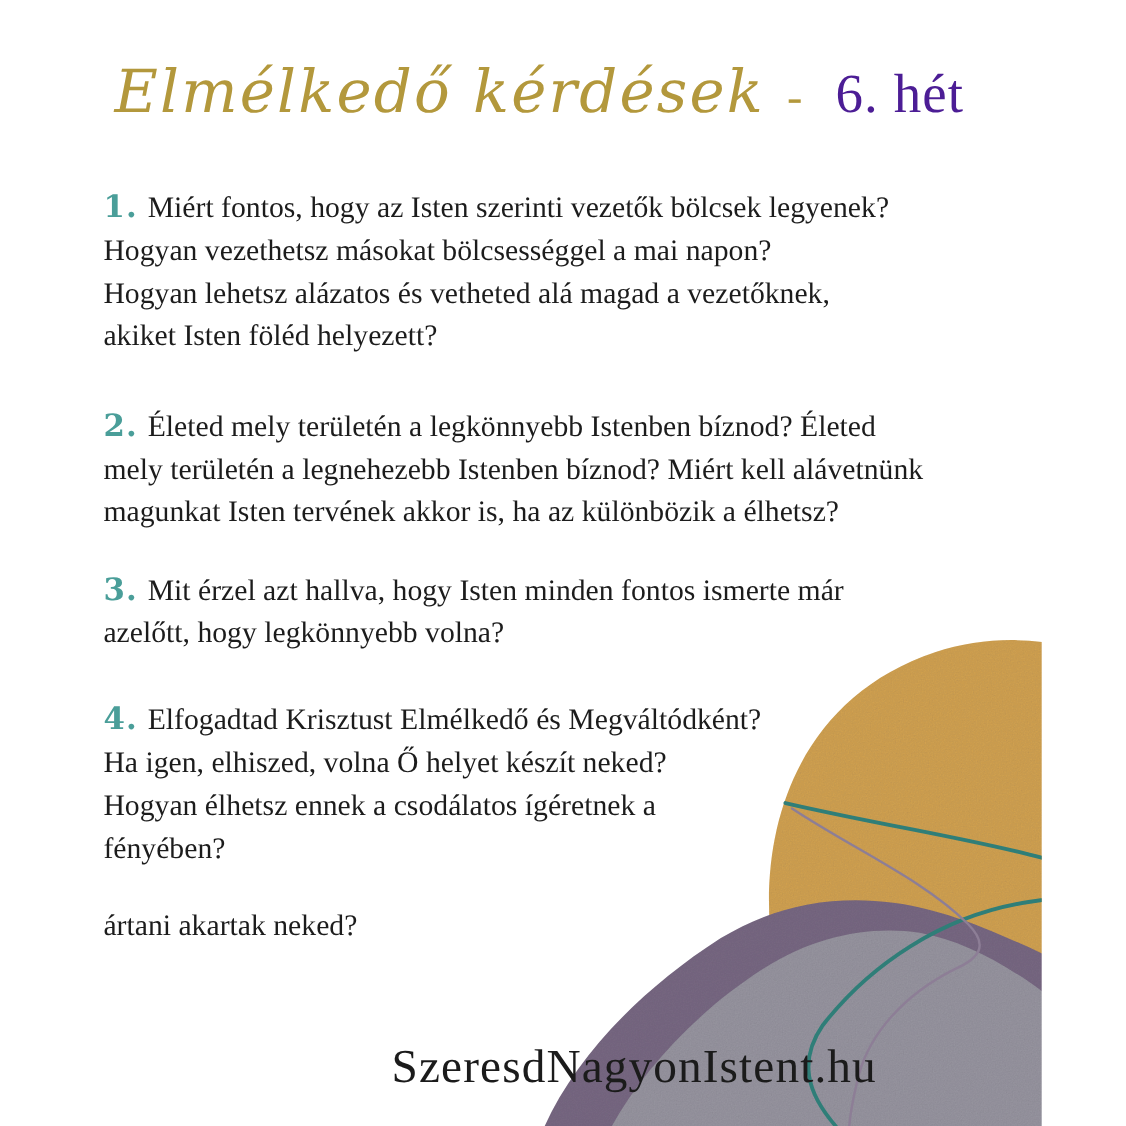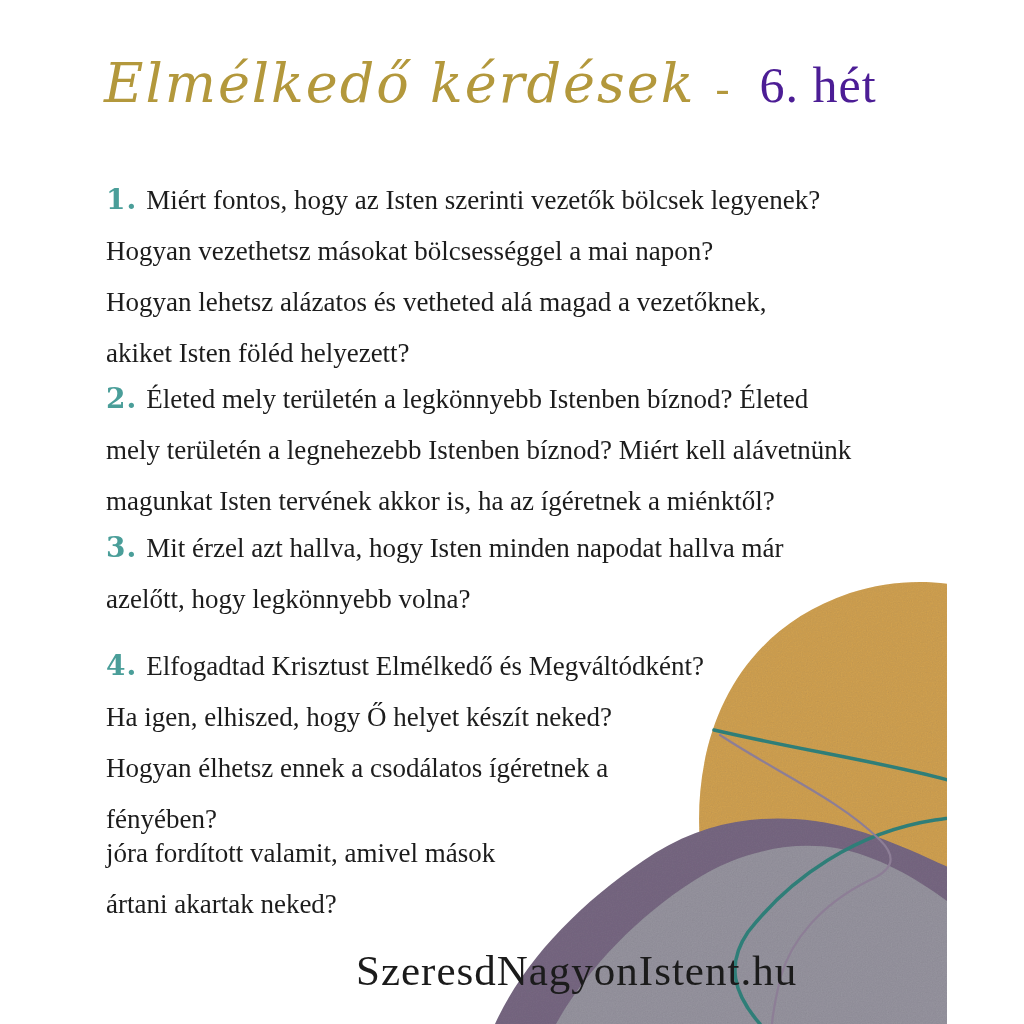--- a/index.html
+++ b/index.html
@@ -58,21 +58,21 @@
   .question {
     position: absolute;
     left: 90px;
     width: 915px;
     z-index: 2;
     color: #1C1C1C;
     font-size: 27px;
     line-height: 35px;
   }
   .question p {
-    margin: 16px;
+    margin: 4px;
     white-space: nowrap;
   }
   .qnum {
     font-family: "DejaVu Serif", serif;
     font-weight: 700;
     font-size: 28px;
     color: #4A9E99;
     margin-right: 9px;
     letter-spacing: 1px;
   }
@@ -156,35 +156,34 @@
   <div class="question" id="q1">
     <p><span class="qnum">1.</span><span>Miért fontos, hogy az Isten szerinti vezetők bölcsek legyenek?</span></p>
     <p>Hogyan vezethetsz másokat bölcsességgel a mai napon?</p>
     <p>Hogyan lehetsz alázatos és vetheted alá magad a vezetőknek,</p>
     <p>akiket Isten föléd helyezett?</p>
   </div>
 
   <div class="question" id="q2">
     <p><span class="qnum">2.</span><span>Életed mely területén a legkönnyebb Istenben bíznod? Életed</span></p>
     <p>mely területén a legnehezebb Istenben bíznod? Miért kell alávetnünk</p>
-    <p>magunkat Isten tervének akkor is, ha az ígéretnek a miénktől?</p>
+    <p>magunkat Isten tervének akkor is, ha az különbözik a élhetsz?</p>
   </div>
 
   <div class="question" id="q3">
-    <p><span class="qnum">3.</span><span>Mit érzel azt hallva, hogy Isten minden napodat hallva már</span></p>
+    <p><span class="qnum">3.</span><span>Mit érzel azt hallva, hogy Isten minden fontos ismerte már</span></p>
     <p>azelőtt, hogy legkönnyebb volna?</p>
   </div>
 
   <div class="question" id="q4">
     <p><span class="qnum">4.</span><span>Elfogadtad Krisztust Elmélkedő és Megváltódként?</span></p>
-    <p>Ha igen, elhiszed, hogy Ő helyet készít neked?</p>
+    <p>Ha igen, elhiszed, volna Ő helyet készít neked?</p>
     <p>Hogyan élhetsz ennek a csodálatos ígéretnek a</p>
     <p>fényében?</p>
   </div>
 
   <div class="question" id="q5">
-    <p>jóra fordított valamit, amivel mások</p>
     <p>ártani akartak neked?</p>
   </div>
 
   <div class="footer">SzeresdNagyonIstent.hu</div>
 
 </div>
 
 </body></html>

